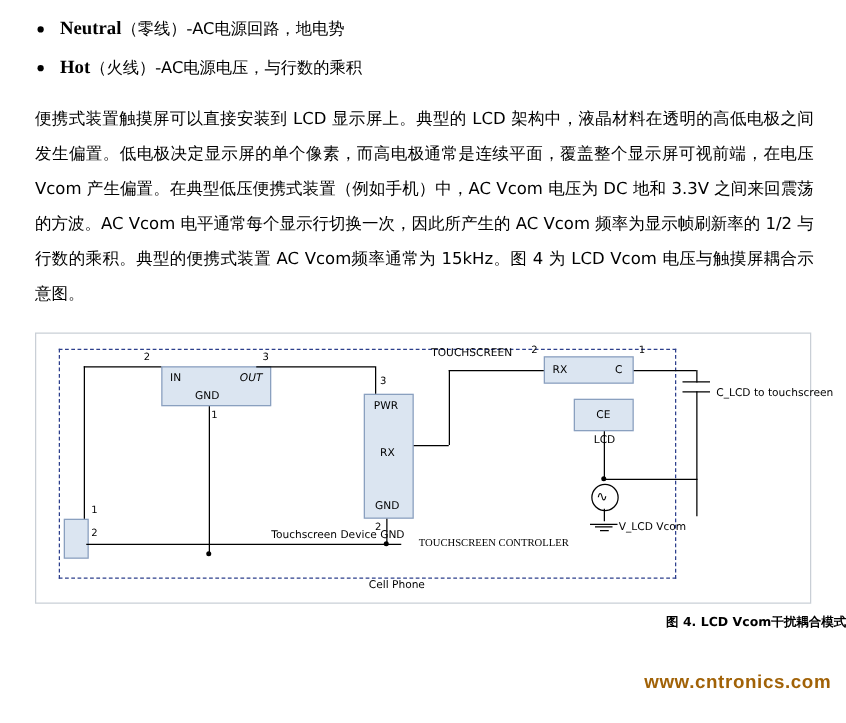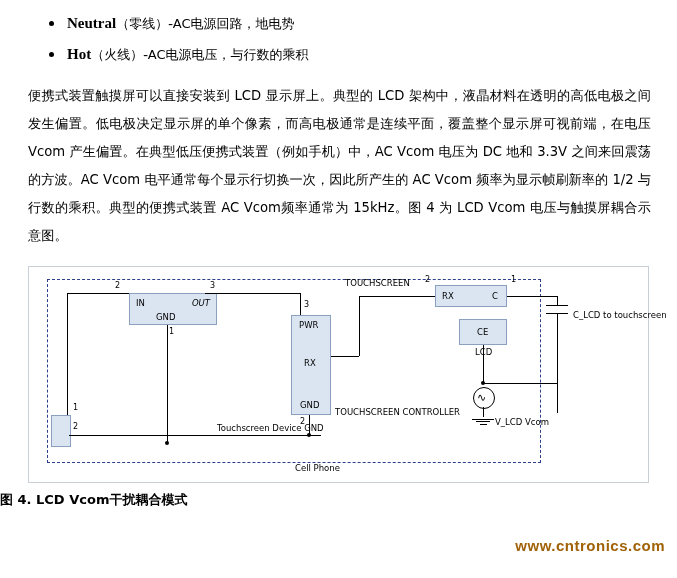--- a/index.html
+++ b/index.html
@@ -28,21 +28,20 @@
     margin: 0;
     padding: 8px 0 0 0;
     list-style: none;
   }
   .bullets li {
     position: relative;
     padding-left: 48px;
     font-size: 15px;
     line-height: 30px;
     white-space: nowrap;
-    margin-left: 19px;
   }
   .bullets li::before {
     content: "";
     position: absolute;
     left: 30px;
     top: 13px;
     width: 5px;
     height: 5px;
     background: #000;
     border-radius: 50%;
@@ -173,24 +172,24 @@
     margin: 1.5px auto 0;
   }
   .conn-box {
     position: absolute;
     border: 1px solid #8aa0bf;
     background: #dbe5f1;
   }
 
   .fig-caption {
     margin: 8px 0 0 0;
-    text-align: left;
+    text-align: right;
     font-family: "DejaVu Sans", sans-serif;
     font-weight: bold;
-    font-size: 13px;
+    font-size: 10px;
   }
 
   .watermark {
     position: absolute;
     right: 12px;
     bottom: 24px;
     font-family: "Liberation Sans", sans-serif;
     font-size: 15px;
     font-weight: bold;
     color: #a16207;
@@ -243,21 +242,21 @@
         <span style="left:7px; top:4px;">PWR</span>
         <span style="left:12px; top:42px;">RX</span>
         <span style="left:8px; top:84px;">GND</span>
       </div>
       <div class="wire v" style="left:271px; top:26px; height:22px;"></div>
       <div class="pin-num" style="left:275px; top:33px;">3</div>
       <div class="wire v" style="left:280px; top:148px; height:20px;"></div>
       <div class="pin-num" style="left:271px; top:150px;">2</div>
       <div class="node" style="left:278px; top:166px;"></div>
 
-      <div class="fig-label" style="left:306px; top:140px;">TOUCHSCREEN CONTROLLER</div>
+      <div class="fig-label" style="left:306px; top:162px;font-family:Liberation Serif, serif;">TOUCHSCREEN CONTROLLER</div>
 
       <div class="blk" style="left:406px; top:18px; width:72px; height:22px;">
         <span style="left:6px; top:5px;">RX</span>
         <span style="right:8px; top:5px;">C</span>
       </div>
       <div class="pin-num" style="left:396px; top:8px;">2</div>
       <div class="pin-num" style="left:482px; top:8px;">1</div>
       <div class="fig-label" style="left:316px; top:11px;">TOUCHSCREEN</div>
 
       <div class="wire h" style="left:330px; top:29px; width:76px;"></div>

